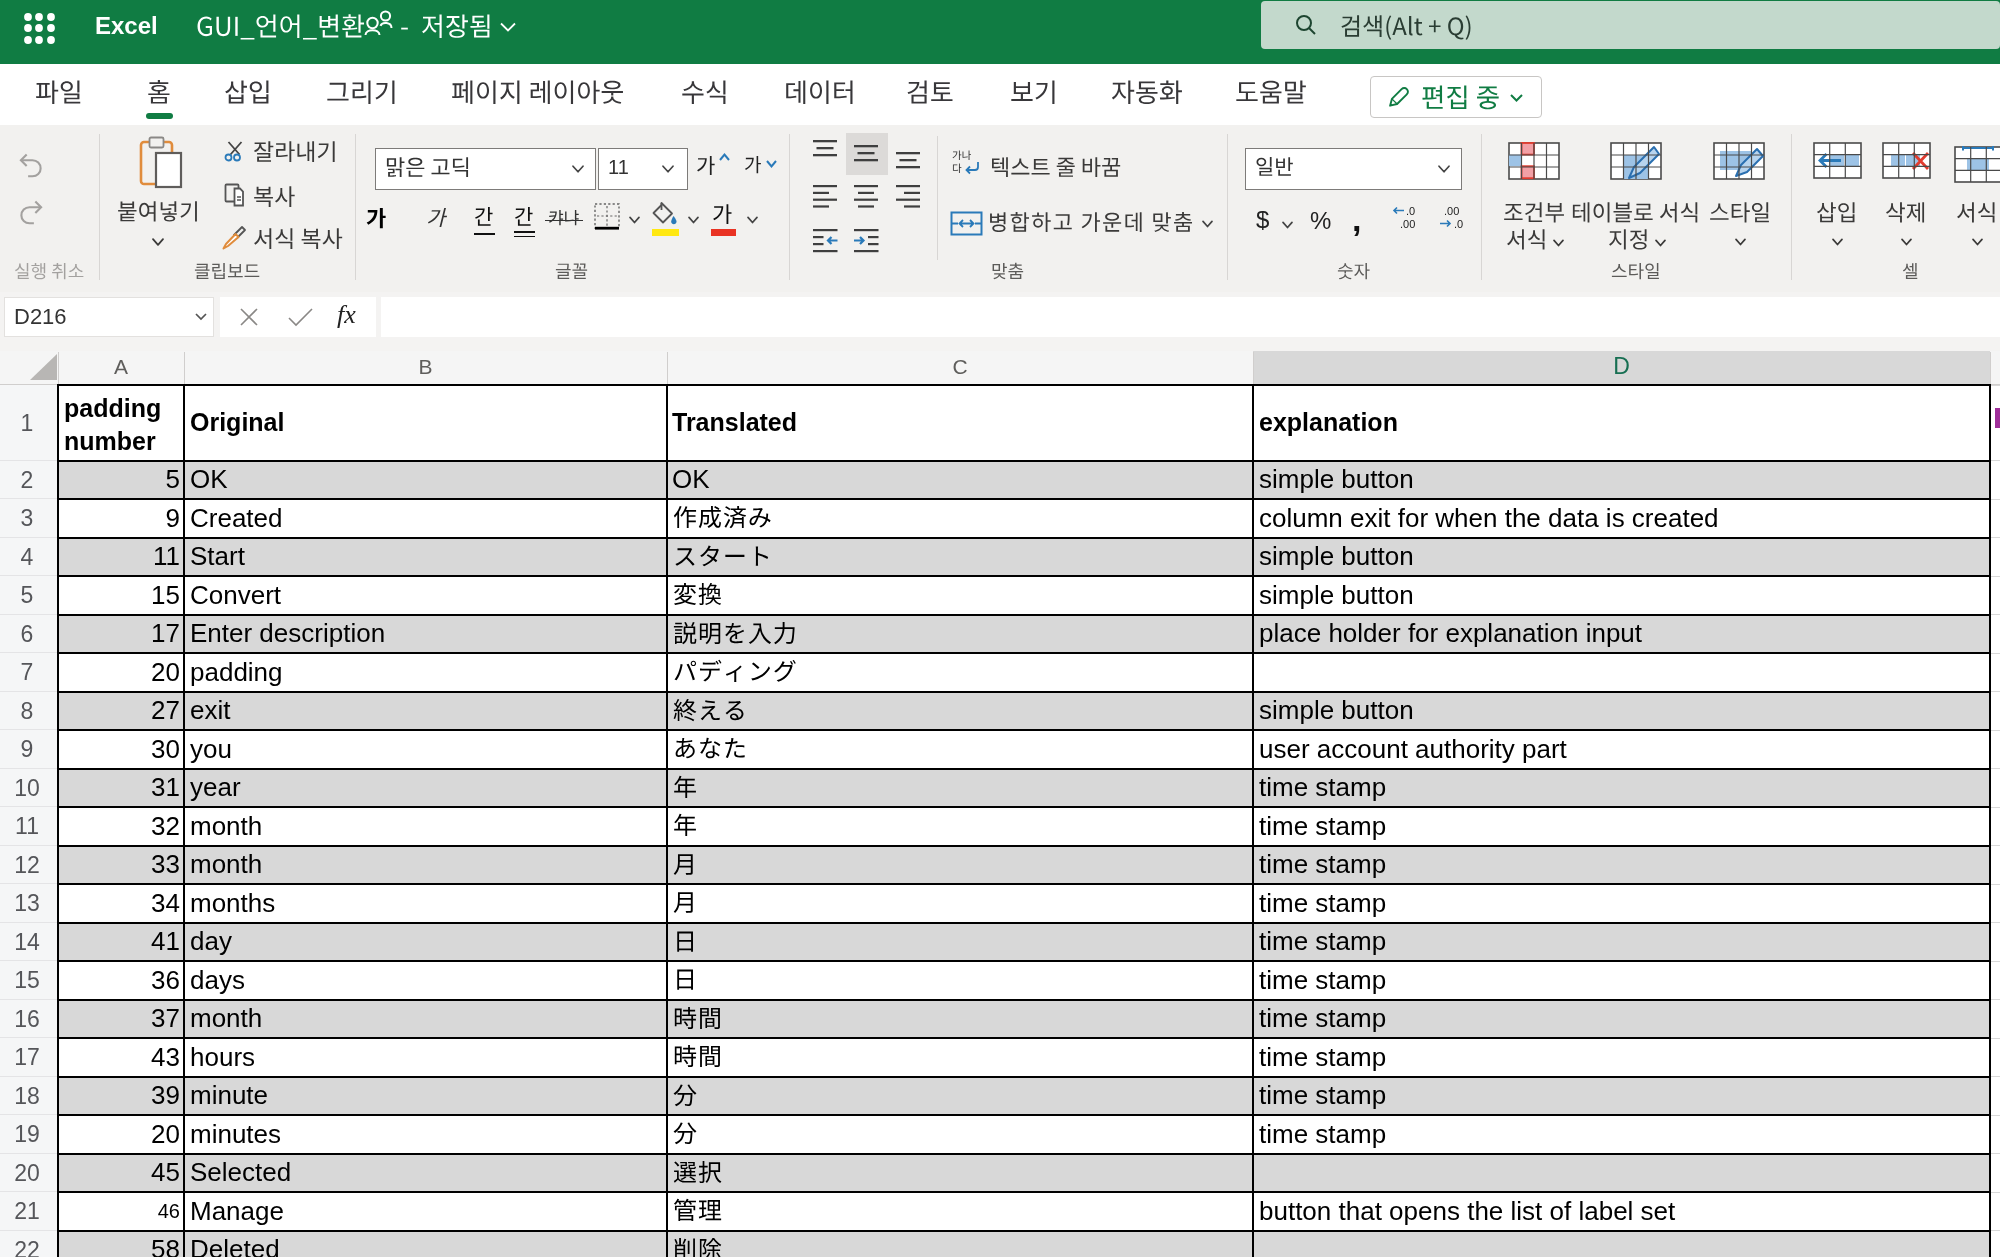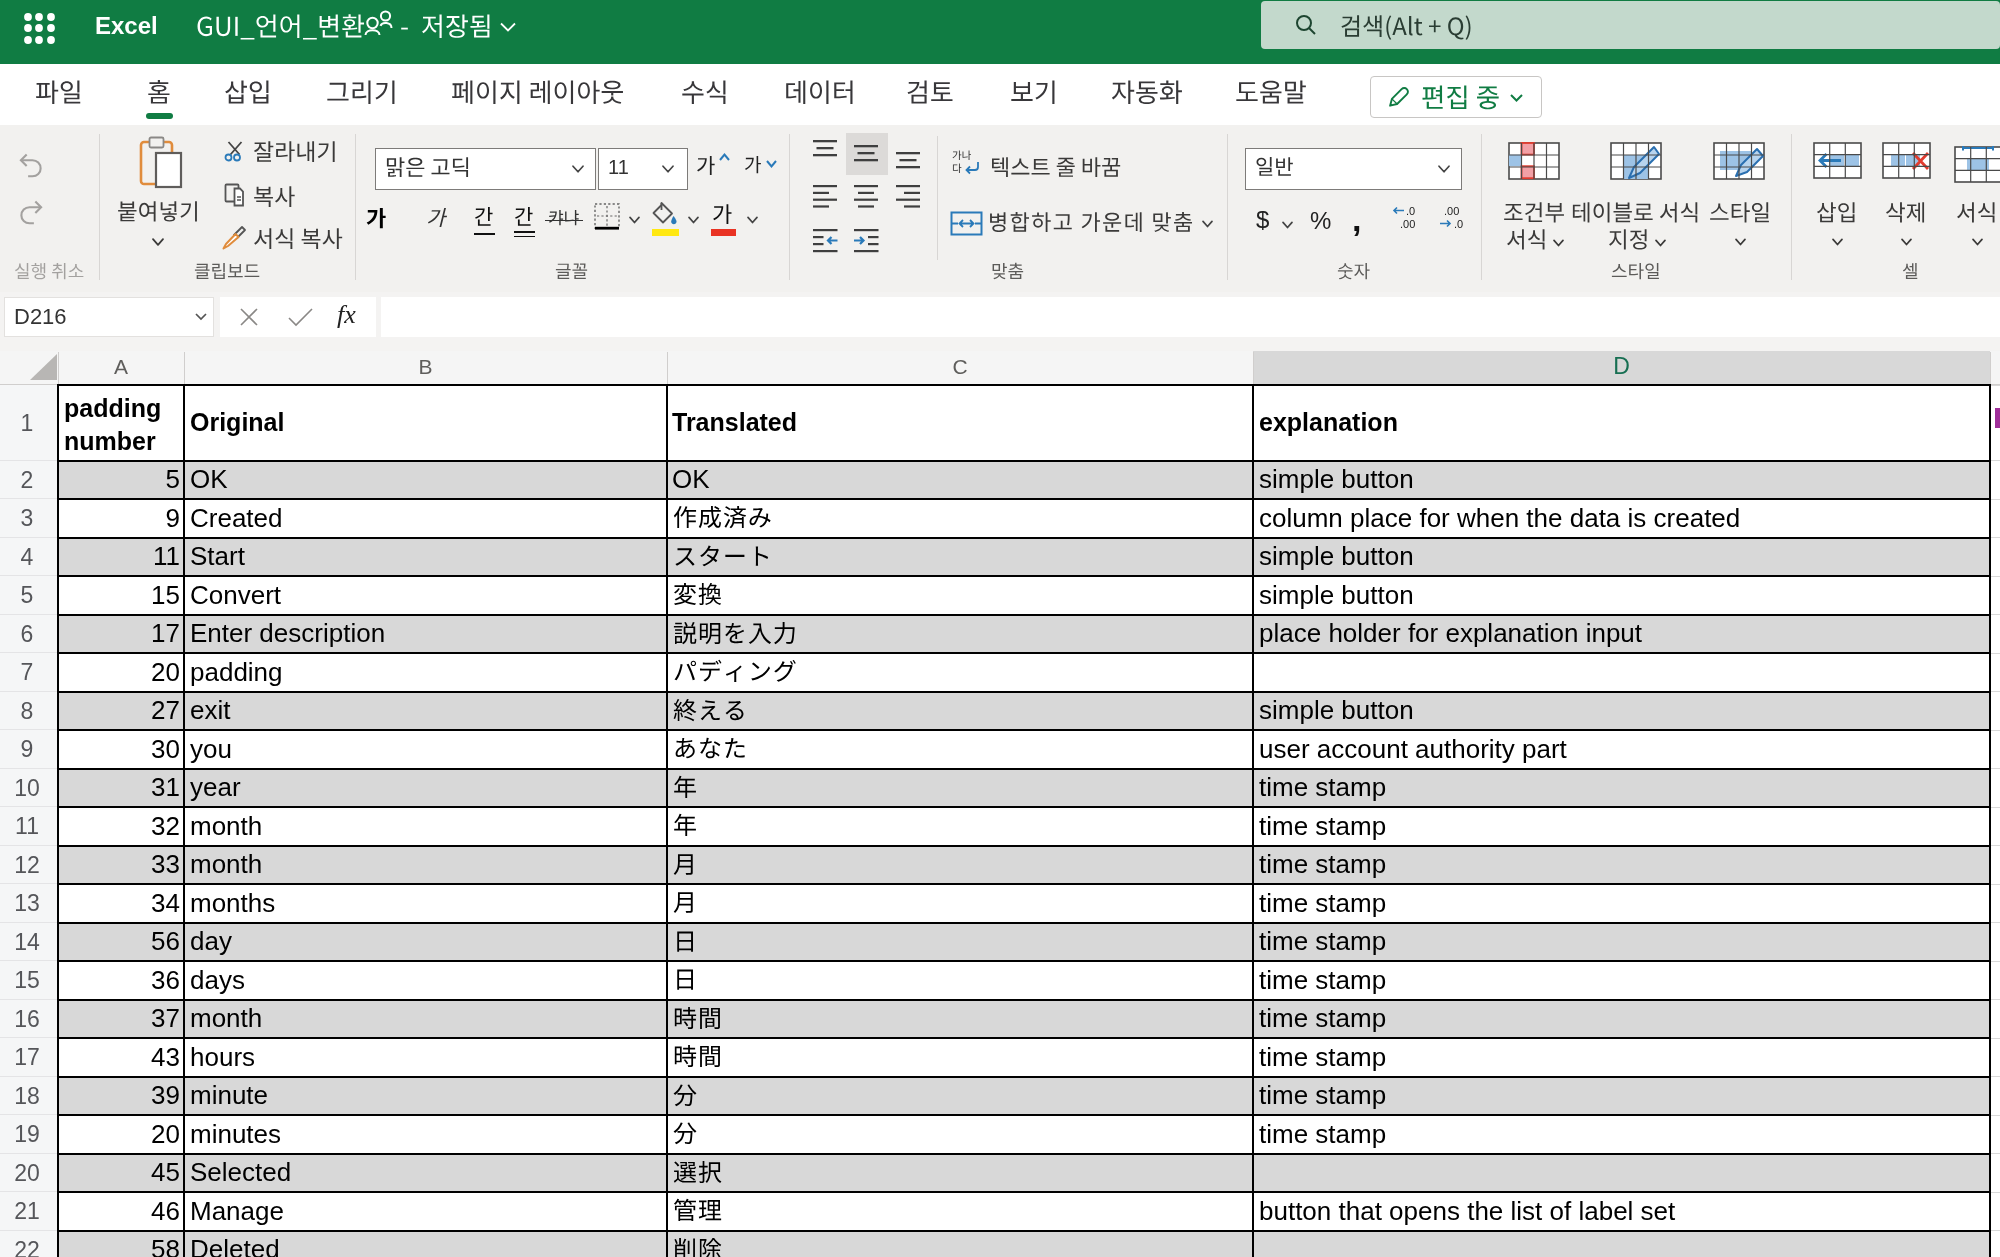--- a/index.html
+++ b/index.html
@@ -851,21 +851,21 @@
 <div style="position:absolute;left:180.0px;top:503.7px;transform:translateX(-100%);font-family:Liberation Sans,sans-serif;font-size:26.0px;font-weight:400;color:#000;white-space:pre;letter-spacing:0.00px;line-height:29.90px;">9</div>
 <div style="position:absolute;left:190.0px;top:503.7px;font-family:Liberation Sans,sans-serif;font-size:26.0px;font-weight:400;color:#000;white-space:pre;letter-spacing:0.00px;line-height:29.90px;">Created</div>
 <div style="position:absolute;left:673.0px;top:505.3px;line-height:0;"><svg width="99.8" height="24.0" viewBox="0 0 4160 1000" style="overflow:visible">
       <g fill="#000" transform="translate(0,880) scale(1,-1)">
         <use href="#q105" x="0"></use>
         <use href="#q106" x="1040"></use>
         <use href="#q107" x="2080"></use>
         <use href="#q108" x="3120"></use>
       </g>
     </svg></div>
-<div style="position:absolute;left:1259.0px;top:503.7px;font-family:Liberation Sans,sans-serif;font-size:26.0px;font-weight:400;color:#000;white-space:pre;letter-spacing:0.00px;line-height:29.90px;">column place for when the data is created</div>
+<div style="position:absolute;left:1259.0px;top:503.7px;font-family:Liberation Sans,sans-serif;font-size:26.0px;font-weight:400;color:#000;white-space:pre;letter-spacing:0.00px;line-height:29.90px;">column exit for when the data is created</div>
 <div style="position:absolute;left:58.0px;top:537.5px;width:1932.0px;height:38.5px;background:#d8d8d8;"></div>
 <div style="position:absolute;left:180.0px;top:542.2px;transform:translateX(-100%);font-family:Liberation Sans,sans-serif;font-size:26.0px;font-weight:400;color:#000;white-space:pre;letter-spacing:0.00px;line-height:29.90px;">11</div>
 <div style="position:absolute;left:190.0px;top:542.2px;font-family:Liberation Sans,sans-serif;font-size:26.0px;font-weight:400;color:#000;white-space:pre;letter-spacing:0.00px;line-height:29.90px;">Start</div>
 <div style="position:absolute;left:673.0px;top:543.8px;line-height:0;"><svg width="99.8" height="24.0" viewBox="0 0 4160 1000" style="overflow:visible">
       <g fill="#000" transform="translate(0,880) scale(1,-1)">
         <use href="#q109" x="0"></use>
         <use href="#q110" x="1040"></use>
         <use href="#q111" x="2080"></use>
         <use href="#q112" x="3120"></use>
       </g>
@@ -958,21 +958,21 @@
 <div style="position:absolute;left:58.0px;top:884.0px;width:1932.0px;height:38.5px;background:#fff;"></div>
 <div style="position:absolute;left:180.0px;top:888.7px;transform:translateX(-100%);font-family:Liberation Sans,sans-serif;font-size:26.0px;font-weight:400;color:#000;white-space:pre;letter-spacing:0.00px;line-height:29.90px;">34</div>
 <div style="position:absolute;left:190.0px;top:888.7px;font-family:Liberation Sans,sans-serif;font-size:26.0px;font-weight:400;color:#000;white-space:pre;letter-spacing:0.00px;line-height:29.90px;">months</div>
 <div style="position:absolute;left:673.0px;top:890.3px;line-height:0;"><svg width="25.0" height="24.0" viewBox="0 0 1040 1000" style="overflow:visible">
       <g fill="#000" transform="translate(0,880) scale(1,-1)">
         <use href="#q132" x="0"></use>
       </g>
     </svg></div>
 <div style="position:absolute;left:1259.0px;top:888.7px;font-family:Liberation Sans,sans-serif;font-size:26.0px;font-weight:400;color:#000;white-space:pre;letter-spacing:0.00px;line-height:29.90px;">time stamp</div>
 <div style="position:absolute;left:58.0px;top:922.5px;width:1932.0px;height:38.5px;background:#d8d8d8;"></div>
-<div style="position:absolute;left:180.0px;top:927.2px;transform:translateX(-100%);font-family:Liberation Sans,sans-serif;font-size:26.0px;font-weight:400;color:#000;white-space:pre;letter-spacing:0.00px;line-height:29.90px;">56</div>
+<div style="position:absolute;left:180.0px;top:927.2px;transform:translateX(-100%);font-family:Liberation Sans,sans-serif;font-size:26.0px;font-weight:400;color:#000;white-space:pre;letter-spacing:0.00px;line-height:29.90px;">41</div>
 <div style="position:absolute;left:190.0px;top:927.2px;font-family:Liberation Sans,sans-serif;font-size:26.0px;font-weight:400;color:#000;white-space:pre;letter-spacing:0.00px;line-height:29.90px;">day</div>
 <div style="position:absolute;left:673.0px;top:928.8px;line-height:0;"><svg width="25.0" height="24.0" viewBox="0 0 1040 1000" style="overflow:visible">
       <g fill="#000" transform="translate(0,880) scale(1,-1)">
         <use href="#q133" x="0"></use>
       </g>
     </svg></div>
 <div style="position:absolute;left:1259.0px;top:927.2px;font-family:Liberation Sans,sans-serif;font-size:26.0px;font-weight:400;color:#000;white-space:pre;letter-spacing:0.00px;line-height:29.90px;">time stamp</div>
 <div style="position:absolute;left:58.0px;top:961.0px;width:1932.0px;height:38.5px;background:#fff;"></div>
 <div style="position:absolute;left:180.0px;top:965.7px;transform:translateX(-100%);font-family:Liberation Sans,sans-serif;font-size:26.0px;font-weight:400;color:#000;white-space:pre;letter-spacing:0.00px;line-height:29.90px;">36</div>
 <div style="position:absolute;left:190.0px;top:965.7px;font-family:Liberation Sans,sans-serif;font-size:26.0px;font-weight:400;color:#000;white-space:pre;letter-spacing:0.00px;line-height:29.90px;">days</div>
@@ -1023,21 +1023,21 @@
 <div style="position:absolute;left:58.0px;top:1153.5px;width:1932.0px;height:38.5px;background:#d8d8d8;"></div>
 <div style="position:absolute;left:180.0px;top:1158.2px;transform:translateX(-100%);font-family:Liberation Sans,sans-serif;font-size:26.0px;font-weight:400;color:#000;white-space:pre;letter-spacing:0.00px;line-height:29.90px;">45</div>
 <div style="position:absolute;left:190.0px;top:1158.2px;font-family:Liberation Sans,sans-serif;font-size:26.0px;font-weight:400;color:#000;white-space:pre;letter-spacing:0.00px;line-height:29.90px;">Selected</div>
 <div style="position:absolute;left:673.0px;top:1159.8px;line-height:0;"><svg width="49.9" height="24.0" viewBox="0 0 2080 1000" style="overflow:visible">
       <g fill="#000" transform="translate(0,880) scale(1,-1)">
         <use href="#q137" x="0"></use>
         <use href="#q138" x="1040"></use>
       </g>
     </svg></div>
 <div style="position:absolute;left:58.0px;top:1192.0px;width:1932.0px;height:38.5px;background:#fff;"></div>
-<div style="position:absolute;left:180.0px;top:1196.7px;transform:translateX(-100%);font-family:Liberation Sans,sans-serif;font-size:26.0px;font-weight:400;color:#000;white-space:pre;letter-spacing:0.00px;line-height:29.90px;">46</div>
+<div style="position:absolute;left:180.0px;top:1196.7px;transform:translateX(-100%);font-family:Liberation Sans,sans-serif;font-size:20px;font-weight:400;color:#000;white-space:pre;letter-spacing:0.00px;line-height:29.90px;">46</div>
 <div style="position:absolute;left:190.0px;top:1196.7px;font-family:Liberation Sans,sans-serif;font-size:26.0px;font-weight:400;color:#000;white-space:pre;letter-spacing:0.00px;line-height:29.90px;">Manage</div>
 <div style="position:absolute;left:673.0px;top:1198.3px;line-height:0;"><svg width="49.9" height="24.0" viewBox="0 0 2080 1000" style="overflow:visible">
       <g fill="#000" transform="translate(0,880) scale(1,-1)">
         <use href="#q139" x="0"></use>
         <use href="#q140" x="1040"></use>
       </g>
     </svg></div>
 <div style="position:absolute;left:1259.0px;top:1196.7px;font-family:Liberation Sans,sans-serif;font-size:26.0px;font-weight:400;color:#000;white-space:pre;letter-spacing:0.00px;line-height:29.90px;">button that opens the list of label set</div>
 <div style="position:absolute;left:58.0px;top:1230.5px;width:1932.0px;height:38.5px;background:#d8d8d8;"></div>
 <div style="position:absolute;left:180.0px;top:1235.2px;transform:translateX(-100%);font-family:Liberation Sans,sans-serif;font-size:26.0px;font-weight:400;color:#000;white-space:pre;letter-spacing:0.00px;line-height:29.90px;">58</div>

